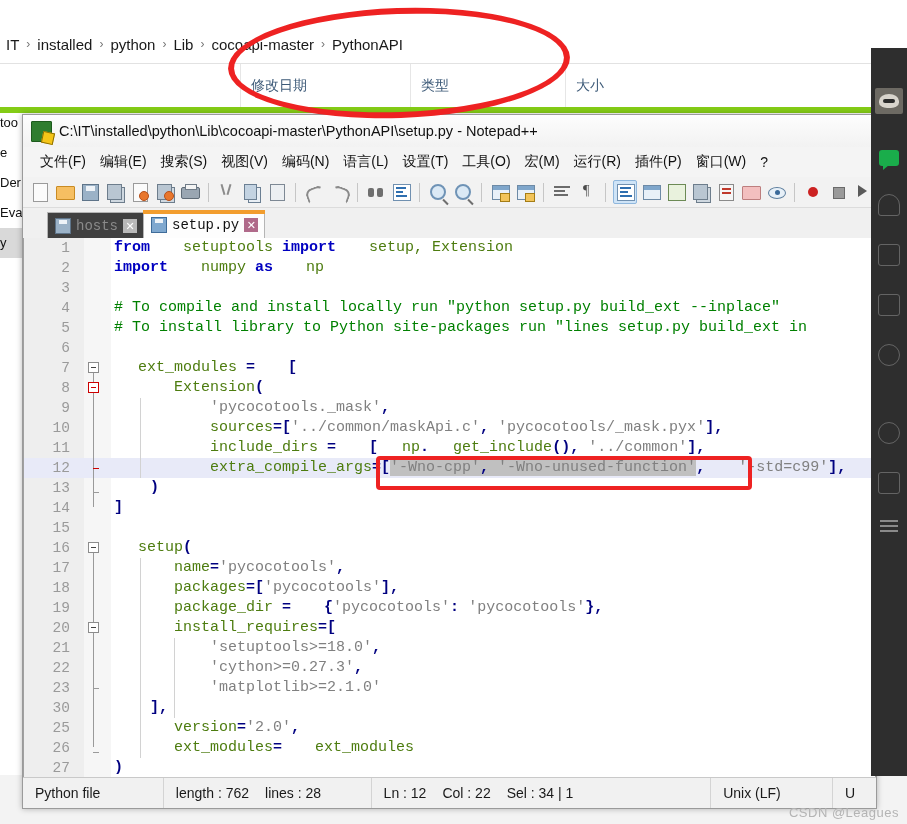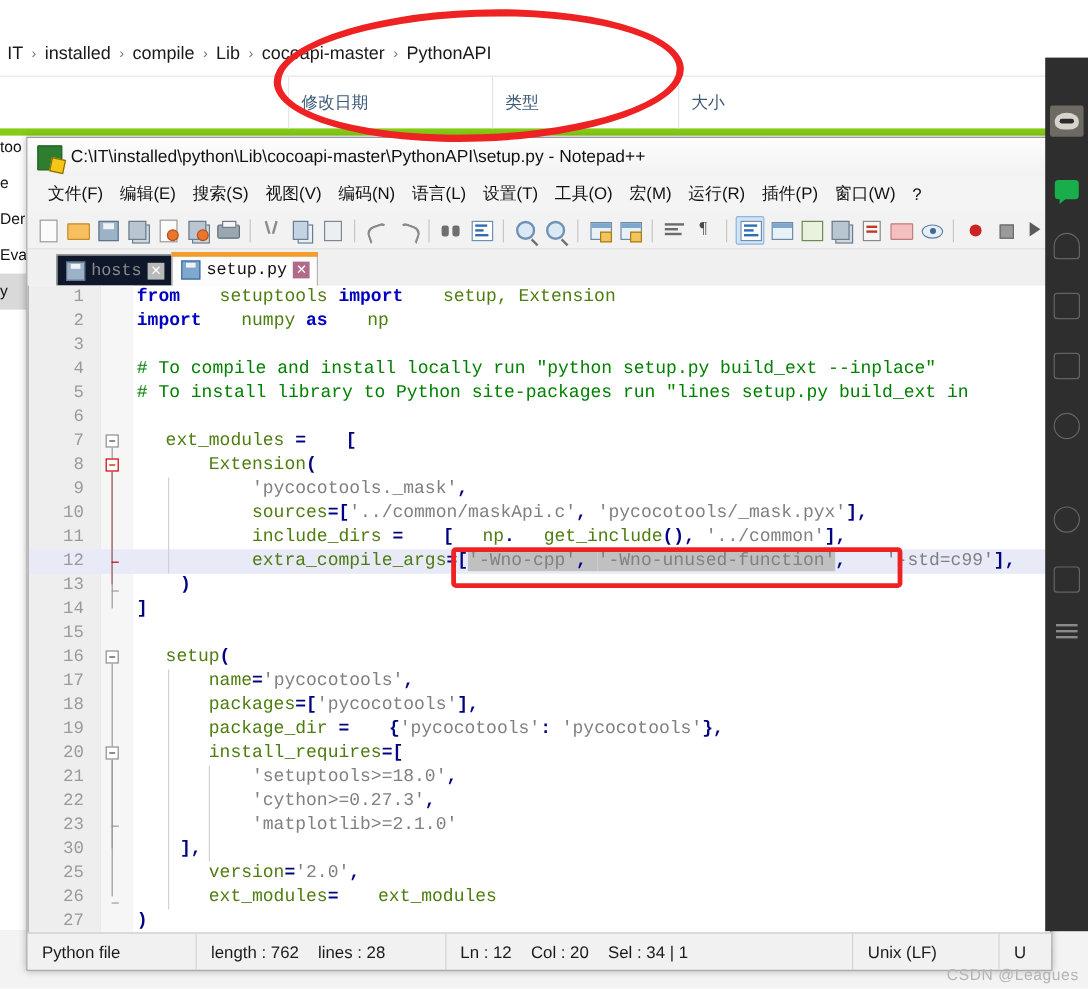--- a/index.html
+++ b/index.html
@@ -110,21 +110,21 @@
   .g-eye{position:absolute;left:3px;top:6px;width:16px;height:10px;border:1px solid #5e7f9e;border-radius:50%;background:#e7f0f8;}
   .g-eye:after{content:"";position:absolute;left:6px;top:2px;width:5px;height:5px;border-radius:50%;background:#3a6a9a;}
   .g-rec{position:absolute;left:6px;top:6px;width:10px;height:10px;border-radius:50%;background:#cc2222;}
   .g-stop{position:absolute;left:6px;top:6px;width:10px;height:10px;background:#9a9a9a;border:1px solid #6a6a6a;}
   .g-play{position:absolute;left:6px;top:4px;width:0;height:0;border-left:9px solid #5a5a5a;border-top:6px solid transparent;border-bottom:6px solid transparent;}
 
   
   #npp-tabs{height:30px;background:#f0f0f0;display:flex;align-items:flex-end;padding-left:24px;}
   .tab{
     height:25px;display:flex;align-items:center;gap:5px;padding:0 6px 0 7px;
-    background:#0f172a;border:1px solid #b5b5b5;border-bottom:none;margin-right:-1px;
+    background:#404040;border:1px solid #b5b5b5;border-bottom:none;margin-right:-1px;
     font-family:"Liberation Mono",monospace;font-size:14px;color:#8a8a8a;position:relative;
   }
   .tab.active{background:#fdfdfd;color:#111;height:27px;z-index:3;}
   .tab.active:before{content:"";position:absolute;left:-1px;right:-1px;top:-1px;height:4px;background:#f29d2e;}
   .tabsave{width:14px;height:14px;background:#9bb2c7;border:1px solid #5e7489;flex:none;position:relative;}
   .tab.active .tabsave{background:#7fa8cf;border-color:#3f6c99;}
   .tabsave:after{content:"";position:absolute;left:3px;top:1px;width:8px;height:4px;background:#eef3f8;}
   .tabx{width:14px;height:14px;background:#b9b9b9;color:#fff;font-size:11px;line-height:14px;text-align:center;flex:none;font-family:"Liberation Sans",sans-serif;}
   .tab.active .tabx{background:#b06a8a;}
 
@@ -208,21 +208,21 @@
 </head>
 <body>
 
 <div id="explorer">
 
   <div id="explorer-breadcrumb">
       <span class="crumb">IT</span>
       <span class="sep">›</span>
       <span class="crumb">installed</span>
       <span class="sep">›</span>
-      <span class="crumb">compile</span>
+      <span class="crumb">python</span>
       <span class="sep">›</span>
       <span class="crumb">Lib</span>
       <span class="sep">›</span>
       <span class="crumb">cocoapi-master</span>
       <span class="sep">›</span>
       <span class="crumb">PythonAPI</span>
     </div>
   <div id="explorer-topline"></div>
 
   <div class="sortcaret">˄</div>
@@ -454,21 +454,21 @@
     <div class="cell first" style="width:140px">Python file</div>
     <div class="cell" style="width:208px">
       <span class="grp">
         <span>length : 762</span>
         <span>lines : 28</span>
       </span>
     </div>
     <div class="cell" style="width:340px">
       <span class="grp">
         <span>Ln : 12</span>
-        <span>Col : 20</span>
+        <span>Col : 22</span>
         <span>Sel : 34 | 1</span>
       </span>
     </div>
     <div class="cell" style="width:122px">Unix (LF)</div>
     <div class="cell" style="width:44px">U</div>
   </div>
 </div>
 
 <div id="rail">
   <div class="avatar"></div>

